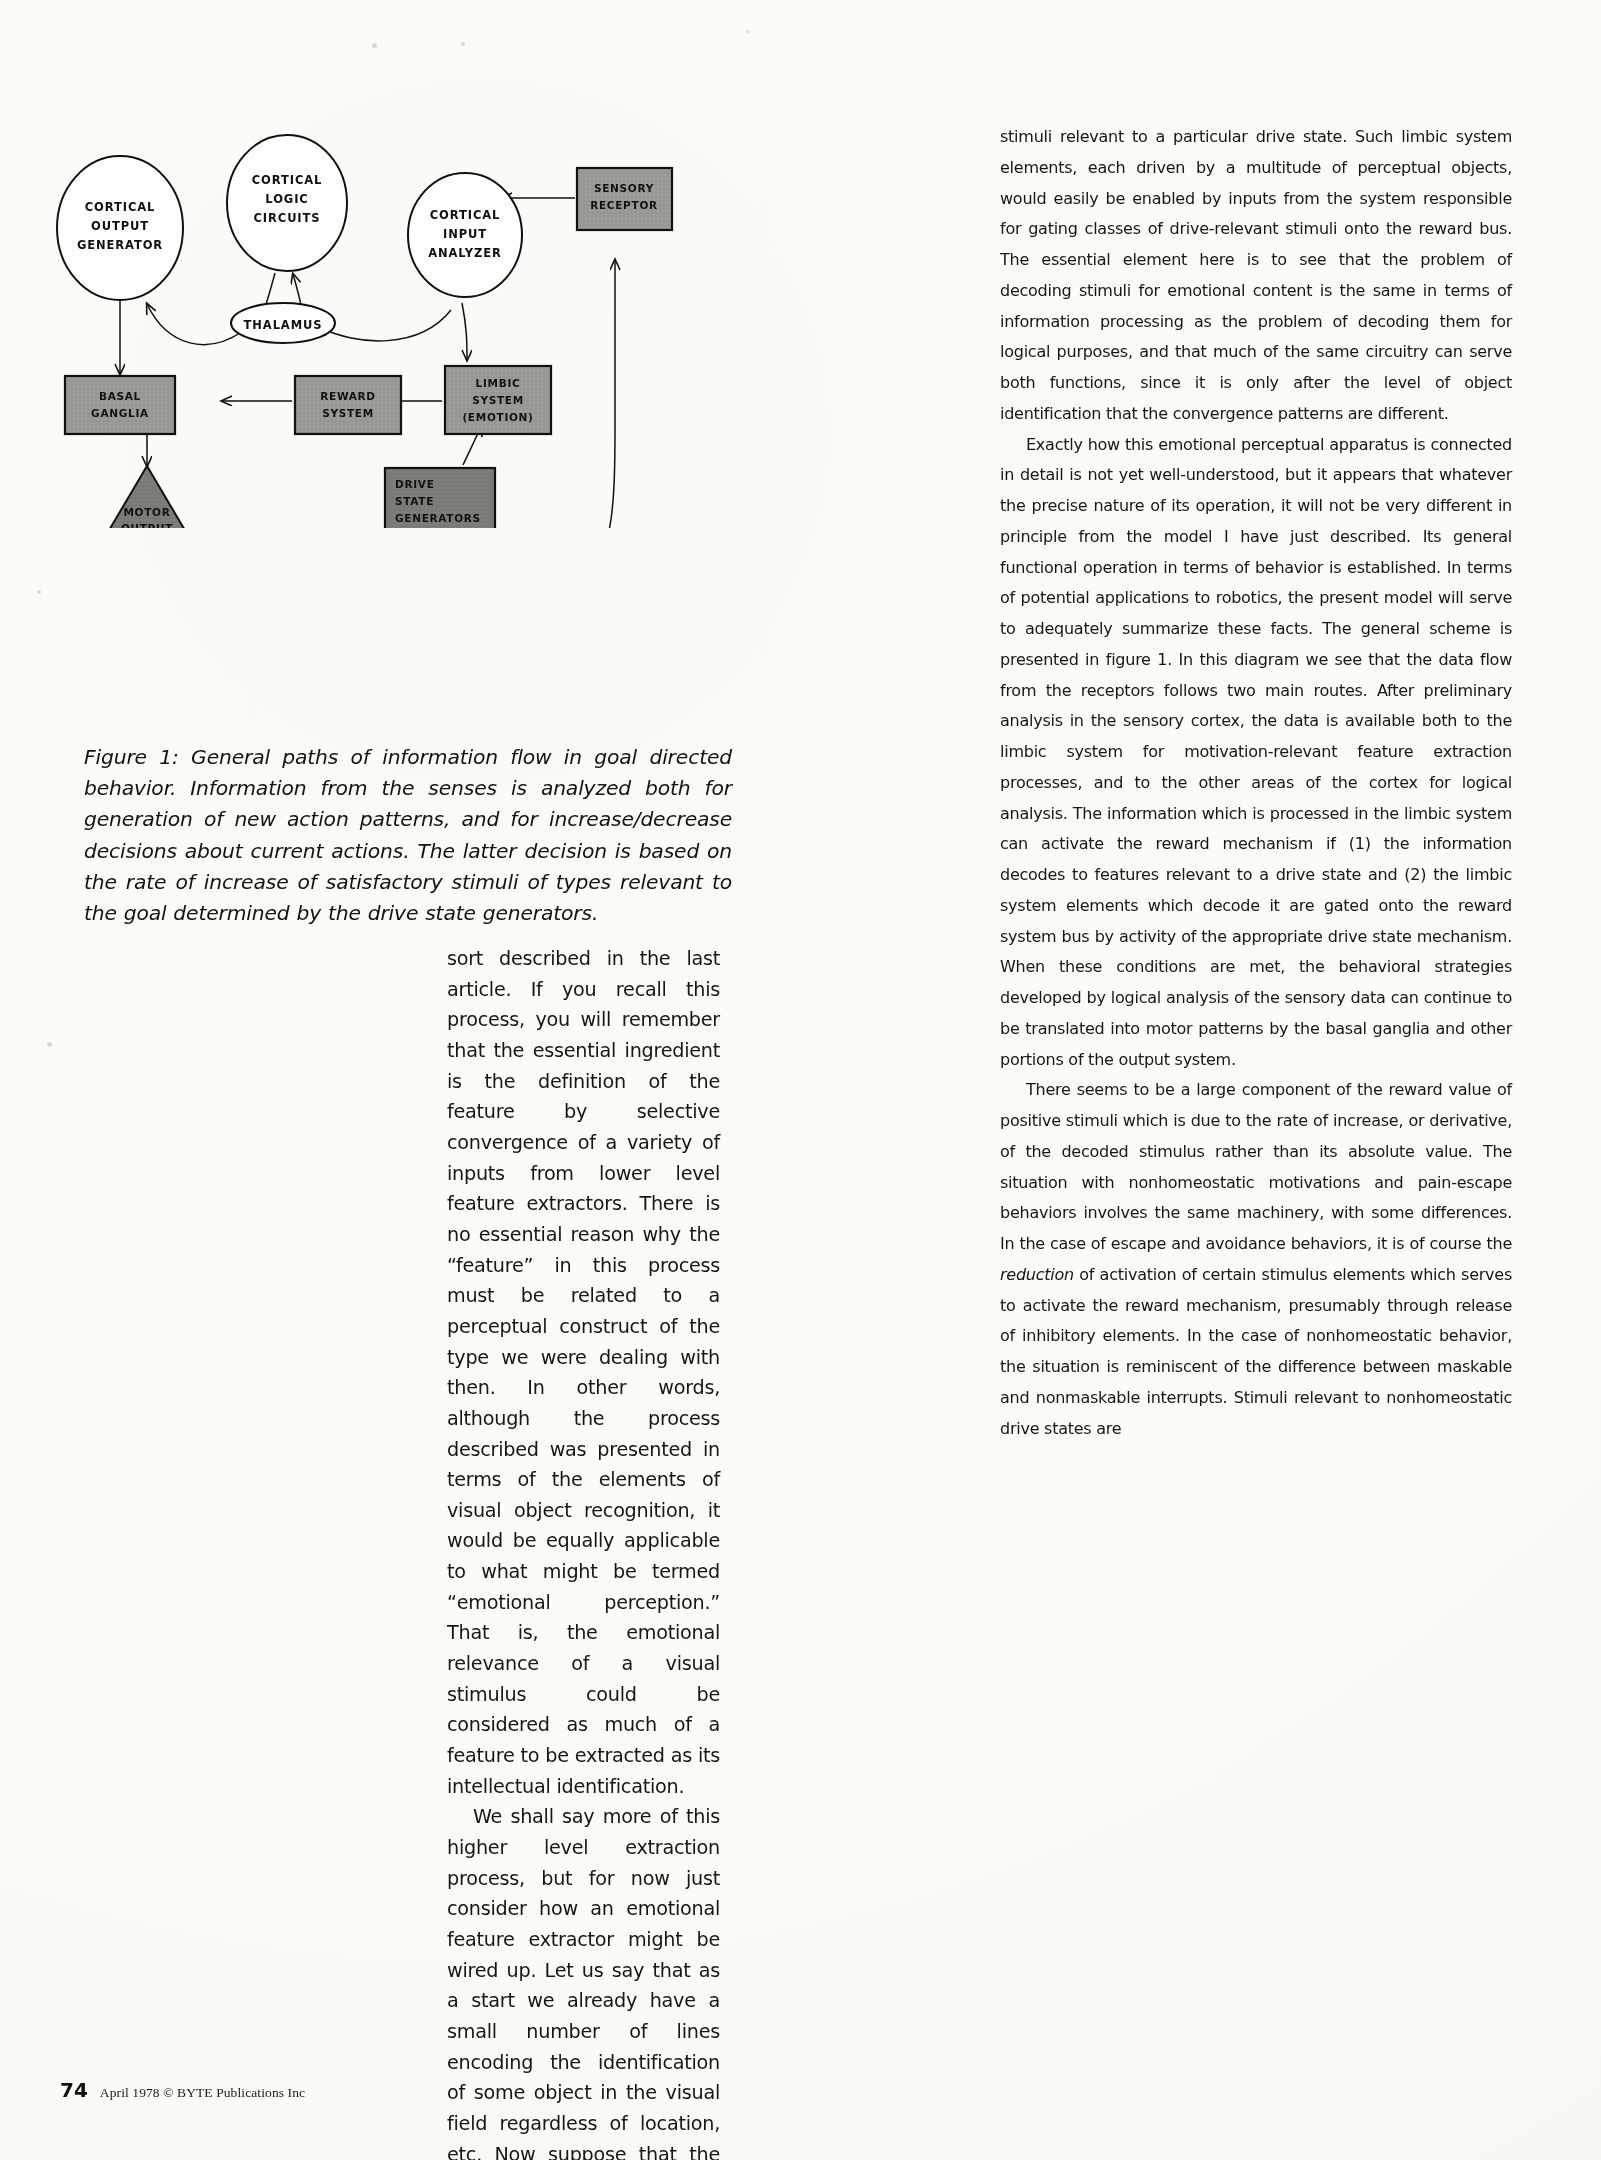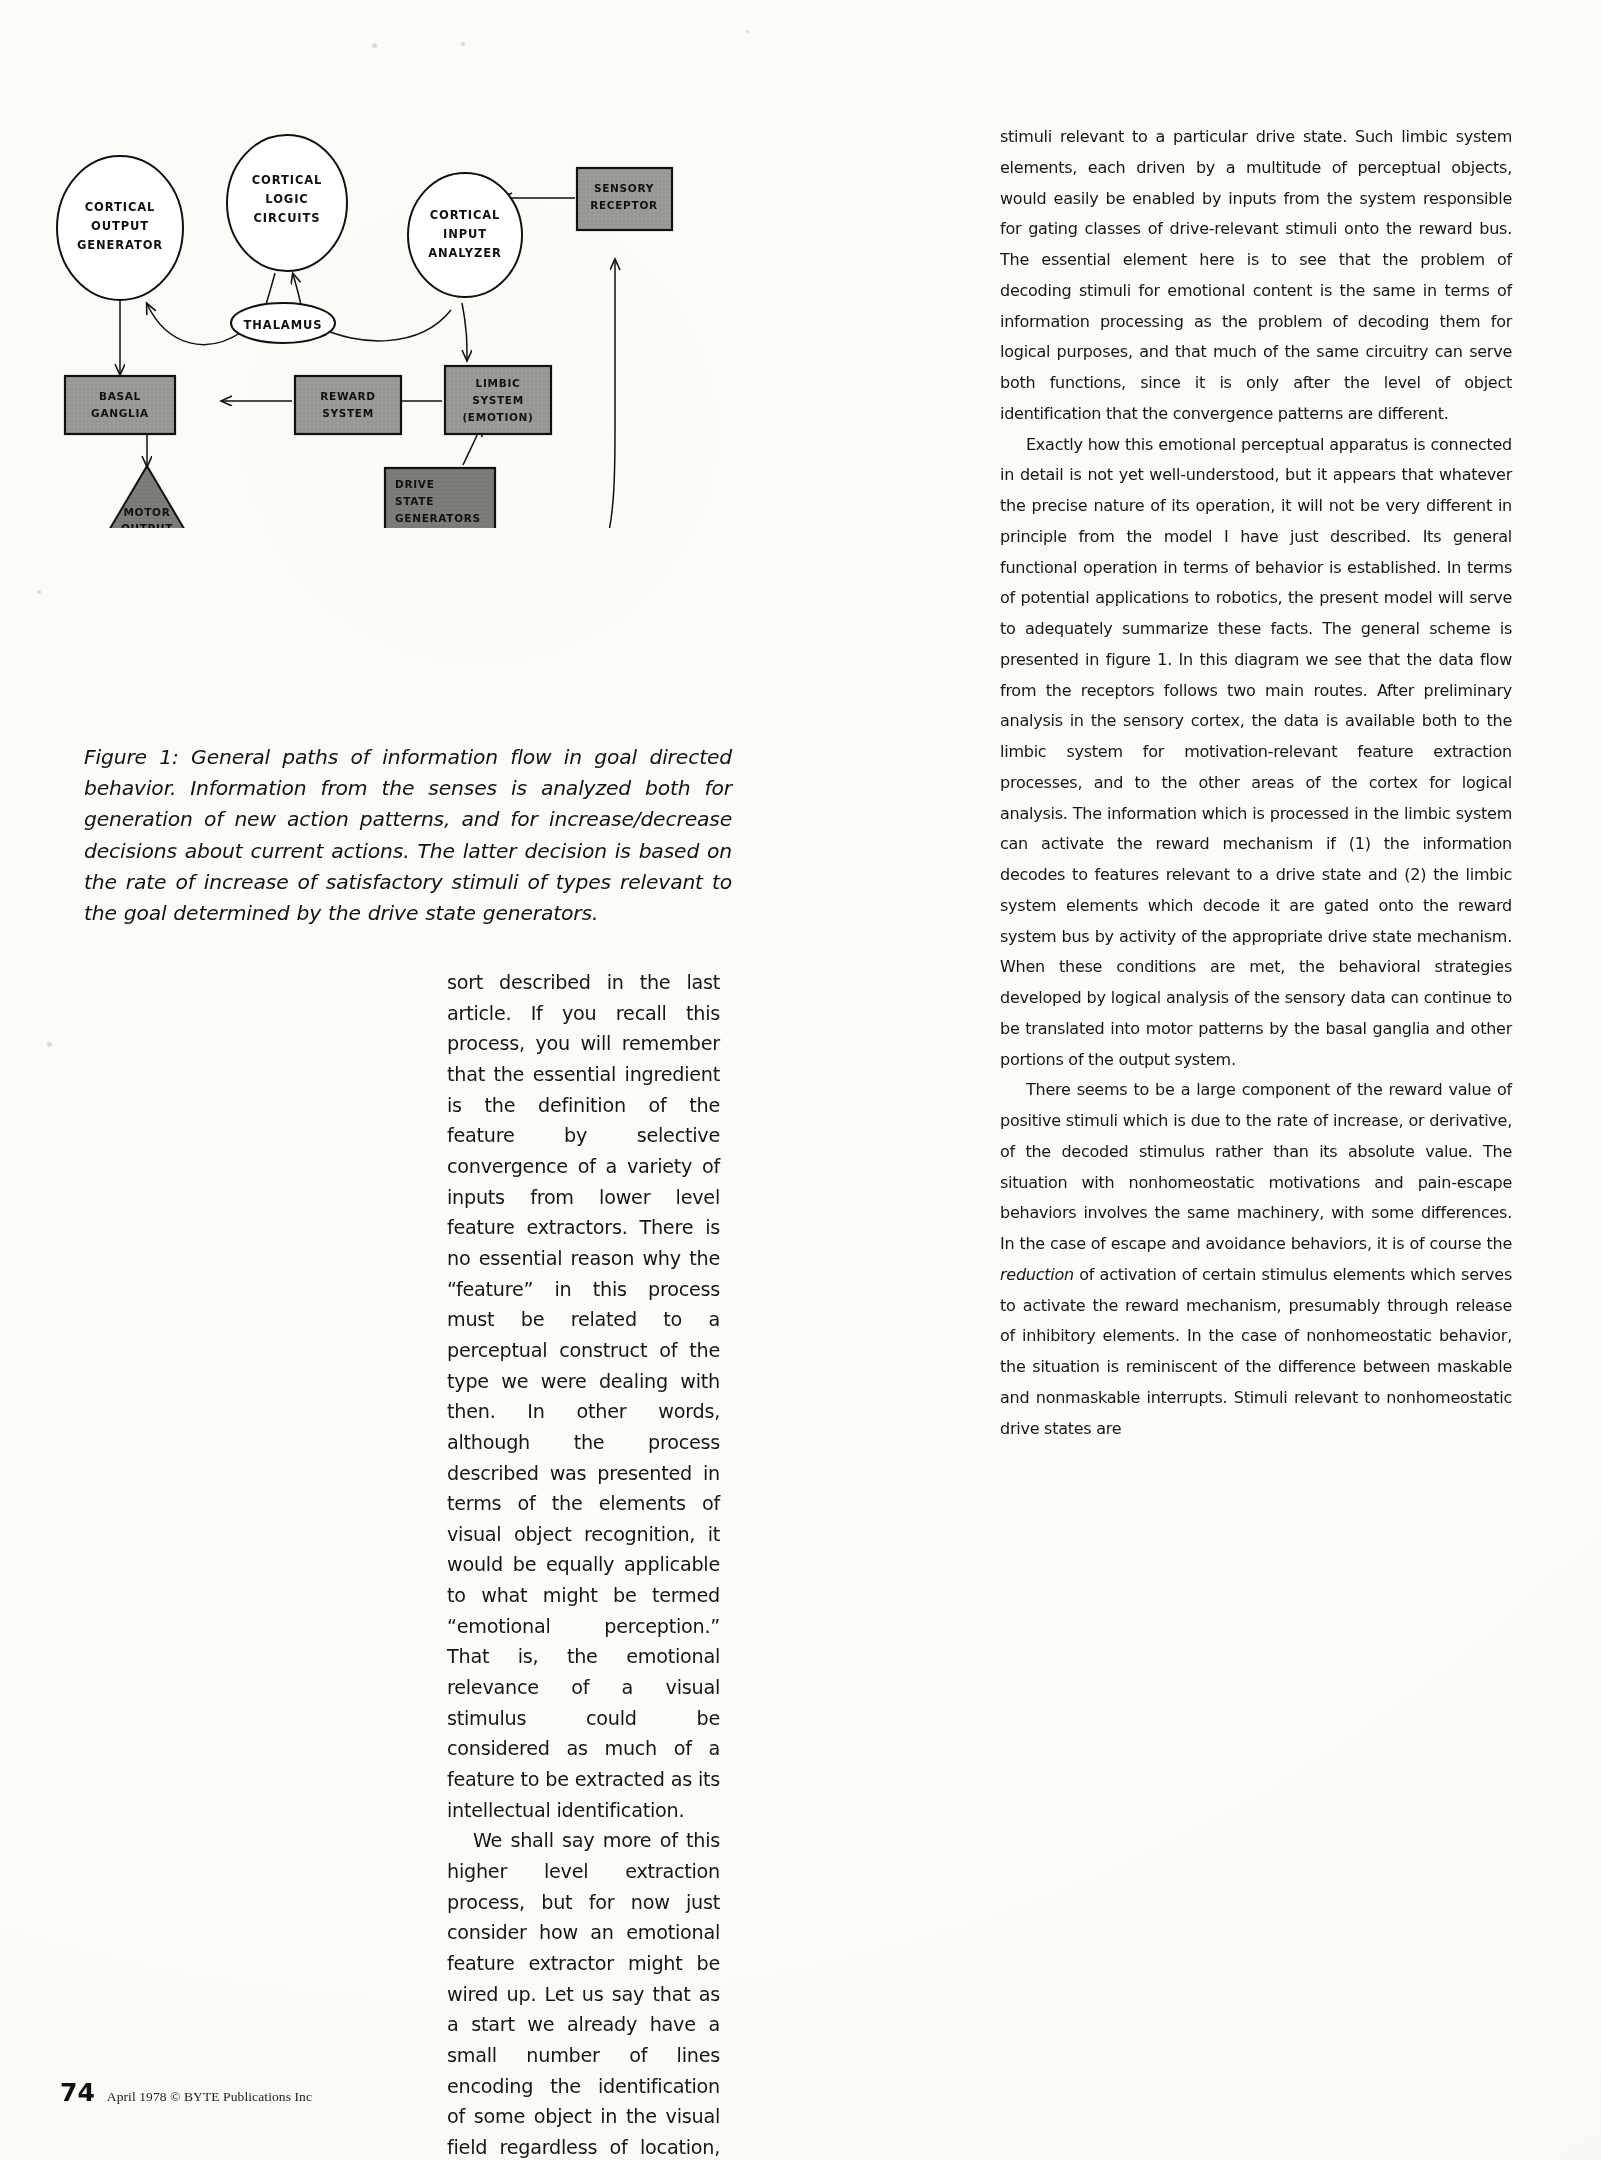--- a/index.html
+++ b/index.html
@@ -68,21 +68,21 @@
     line-height: 30.6px;
     color: #161616;
     text-align: justify;
     letter-spacing: -0.25px;
   }
   .col p { margin: 0; }
   .col p + p { text-indent: 26px; }
 
   #col-middle {
     left: 447px;
-    top: 968px;
+    top: 944px;
     width: 273px;
     height: 1080px;
   }
   #col-right {
     left: 1000px;
     top: 122px;
     width: 512px;
     height: 1910px;
   }
   
@@ -96,21 +96,21 @@
     position: absolute;
     left: 60px;
     top: 2078px;
     display: flex;
     align-items: baseline;
     gap: 12px;
   }
   #footer .pageno {
     font-family: "DejaVu Sans", sans-serif;
     font-weight: bold;
-    font-size: 25px;
+    font-size: 20px;
     color: #111;
   }
   #footer .imprint {
     font-family: Liberation Serif, serif;
     font-size: 13.5px;
     color: #1a1a1a;
     letter-spacing: 0.1px;
   }
 
   

